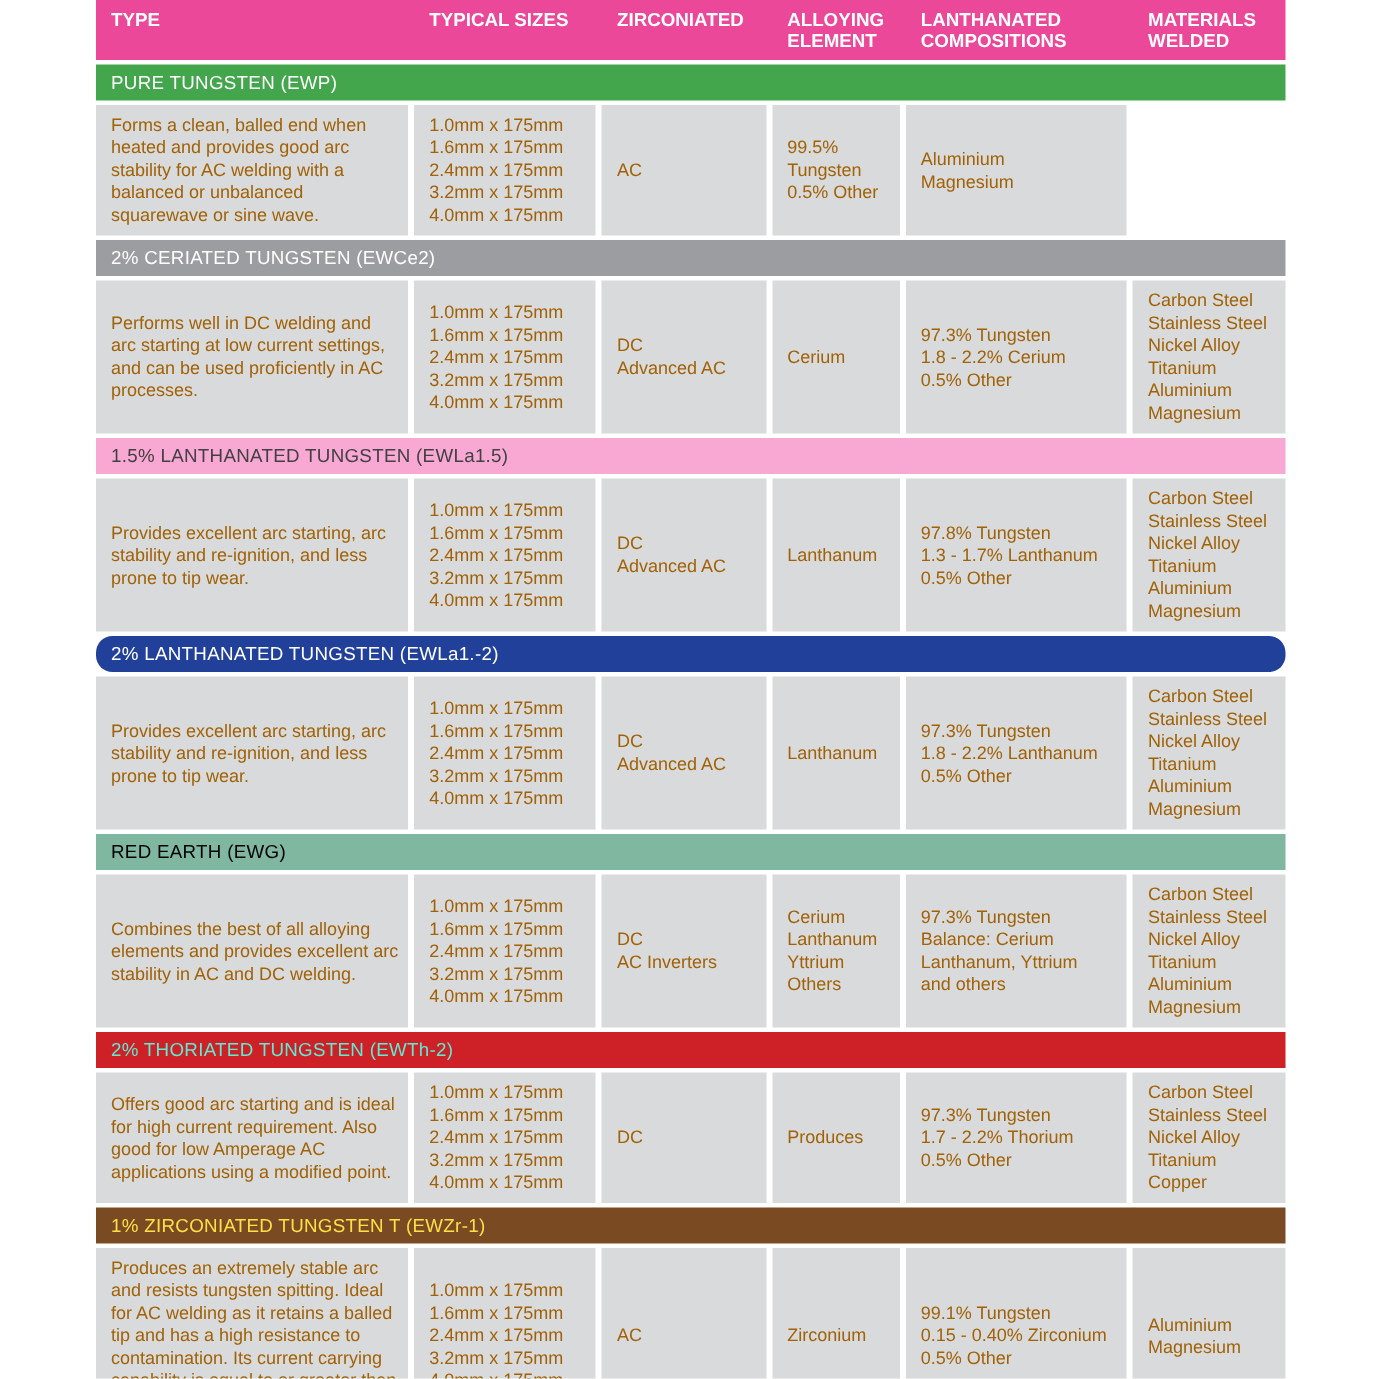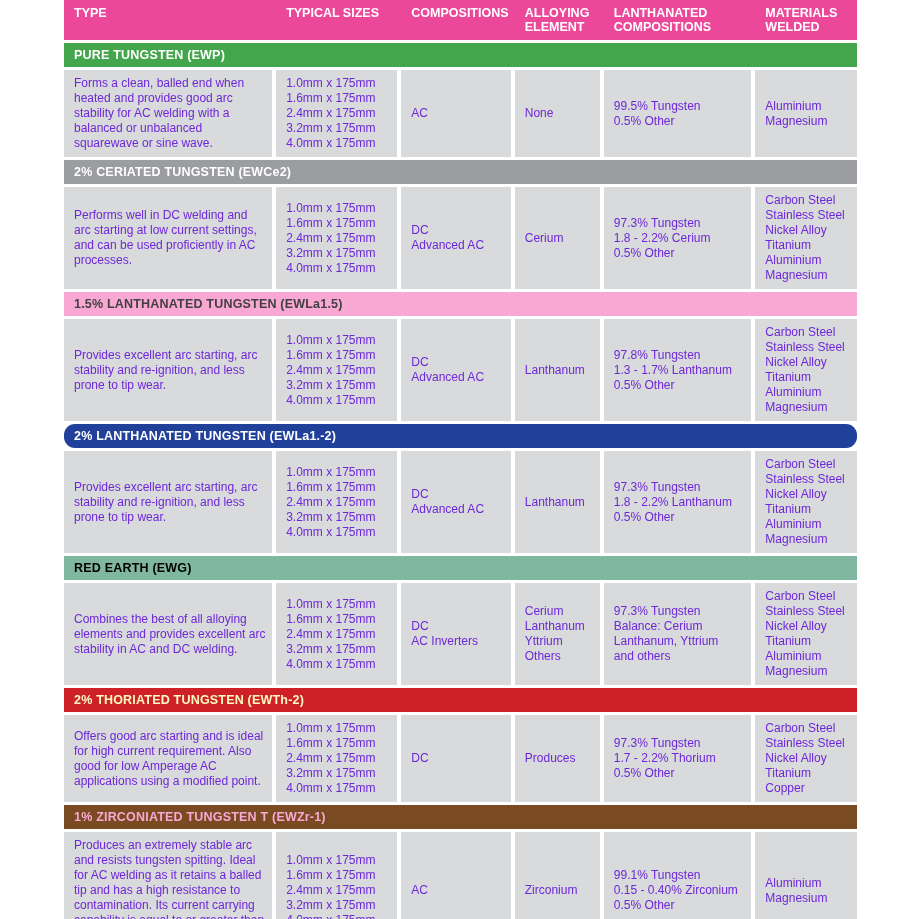--- a/index.html
+++ b/index.html
@@ -32,64 +32,63 @@
     min-height: 33px;
   }
   .section-bar {
     margin-bottom: 3px;
     padding: 5px 10px 5px 10px;
     min-height: 23px;
     display: flex;
     align-items: center;
   }
   .section-title {
-    font-weight: bold;
+    font-weight: normal;
     font-size: 12.5px;
     letter-spacing: 0.2px;
   }
   .body-row { margin-bottom: 3px; }
   .body-cell {
     background: #d9dadb;
-    color: #6d28d9;
+    color: #a16207;
     font-size: 12px;
     line-height: 15px;
     padding: 6px 6px 6px 10px;
     display: flex;
     align-items: center;
     white-space: pre-line;
   }
 </style>
 </head>
 <body>
 
 <div class="table-wrap">
 
   <div class="grid-row col-header-row">
     <div class="col-header-cell">TYPE</div>
     <div class="col-header-cell">TYPICAL SIZES</div>
-    <div class="col-header-cell">COMPOSITIONS</div>
+    <div class="col-header-cell">ZIRCONIATED</div>
     <div class="col-header-cell">ALLOYING ELEMENT</div>
     <div class="col-header-cell">LANTHANATED COMPOSITIONS</div>
     <div class="col-header-cell">MATERIALS WELDED</div>
   </div>
 
   <div>
   <div>
     <div class="section-bar" style="background: rgb(67, 165, 76);">
       <span class="section-title" style="color: rgb(255, 255, 255);">PURE TUNGSTEN (EWP)</span>
     </div>
     <div class="grid-row body-row">
       <div class="body-cell">Forms a clean, balled end when heated and provides good arc stability for AC welding with a balanced or unbalanced squarewave or sine wave.</div>
       <div class="body-cell">1.0mm x 175mm
 1.6mm x 175mm
 2.4mm x 175mm
 3.2mm x 175mm
 4.0mm x 175mm</div>
       <div class="body-cell">AC</div>
-      <div class="body-cell">None</div>
       <div class="body-cell">99.5% Tungsten
 0.5% Other</div>
       <div class="body-cell">Aluminium
 Magnesium</div>
     </div>
   </div>
 
   <div>
     <div class="section-bar" style="background: rgb(155, 157, 160);">
       <span class="section-title" style="color: rgb(255, 255, 255);">2% CERIATED TUNGSTEN (EWCe2)</span>
@@ -193,21 +192,21 @@
 Stainless Steel
 Nickel Alloy
 Titanium
 Aluminium
 Magnesium</div>
     </div>
   </div>
 
   <div>
     <div class="section-bar" style="background: rgb(205, 33, 39);">
-      <span class="section-title" style="color: #fef9c3;">2% THORIATED TUNGSTEN (EWTh-2)</span>
+      <span class="section-title" style="color: #5eead4;">2% THORIATED TUNGSTEN (EWTh-2)</span>
     </div>
     <div class="grid-row body-row">
       <div class="body-cell">Offers good arc starting and is ideal for high current requirement. Also good for low Amperage AC applications using a modified point.</div>
       <div class="body-cell">1.0mm x 175mm
 1.6mm x 175mm
 2.4mm x 175mm
 3.2mm x 175mm
 4.0mm x 175mm</div>
       <div class="body-cell">DC</div>
       <div class="body-cell">Produces</div>
@@ -217,21 +216,21 @@
       <div class="body-cell">Carbon Steel
 Stainless Steel
 Nickel Alloy
 Titanium
 Copper</div>
     </div>
   </div>
 
   <div>
     <div class="section-bar" style="background: rgb(122, 74, 34);">
-      <span class="section-title" style="color: #f9a8d4;">1% ZIRCONIATED TUNGSTEN T (EWZr-1)</span>
+      <span class="section-title" style="color: #fde047;">1% ZIRCONIATED TUNGSTEN T (EWZr-1)</span>
     </div>
     <div class="grid-row body-row">
       <div class="body-cell">Produces an extremely stable arc and resists tungsten spitting. Ideal for AC welding as it retains a balled tip and has a high resistance to contamination. Its current carrying capability is equal to or greater than thoriated tungsten.</div>
       <div class="body-cell">1.0mm x 175mm
 1.6mm x 175mm
 2.4mm x 175mm
 3.2mm x 175mm
 4.0mm x 175mm</div>
       <div class="body-cell">AC</div>
       <div class="body-cell">Zirconium</div>

